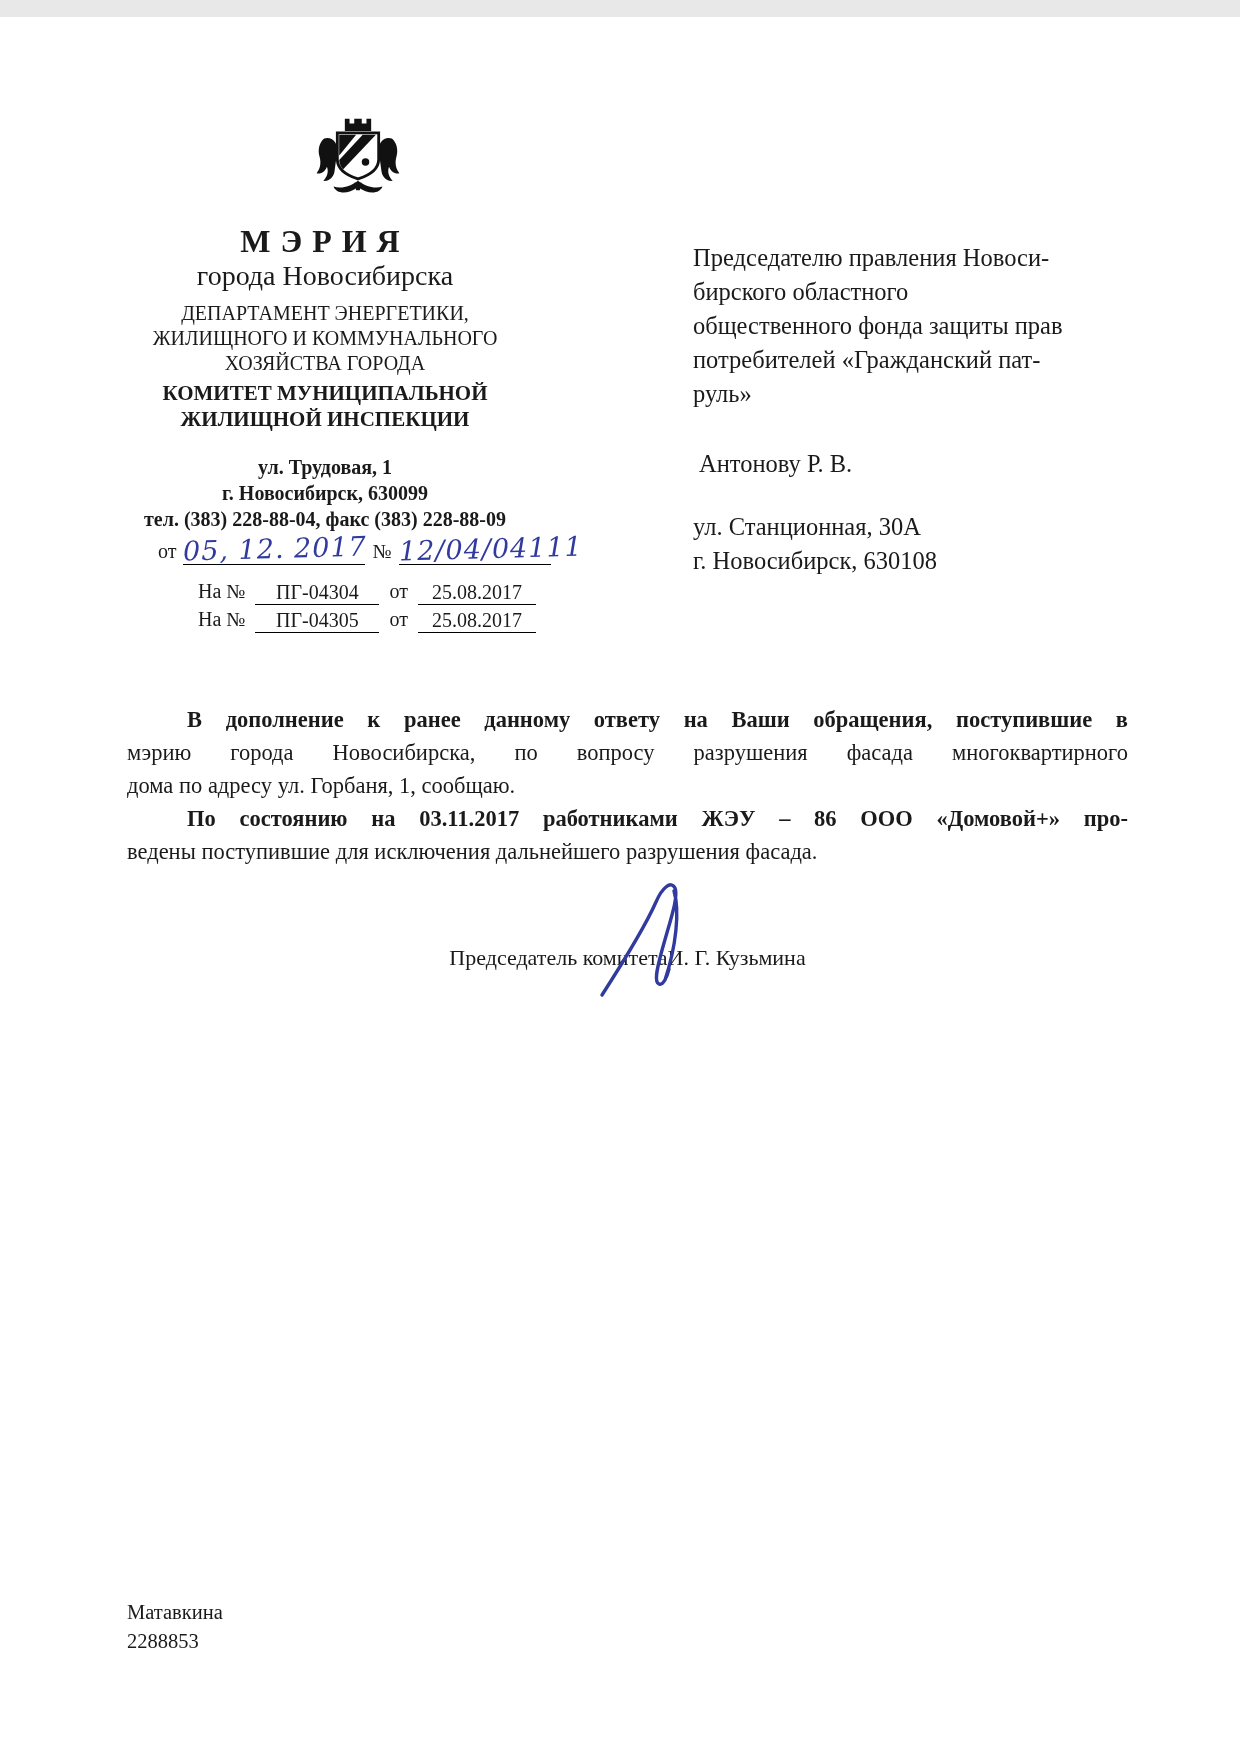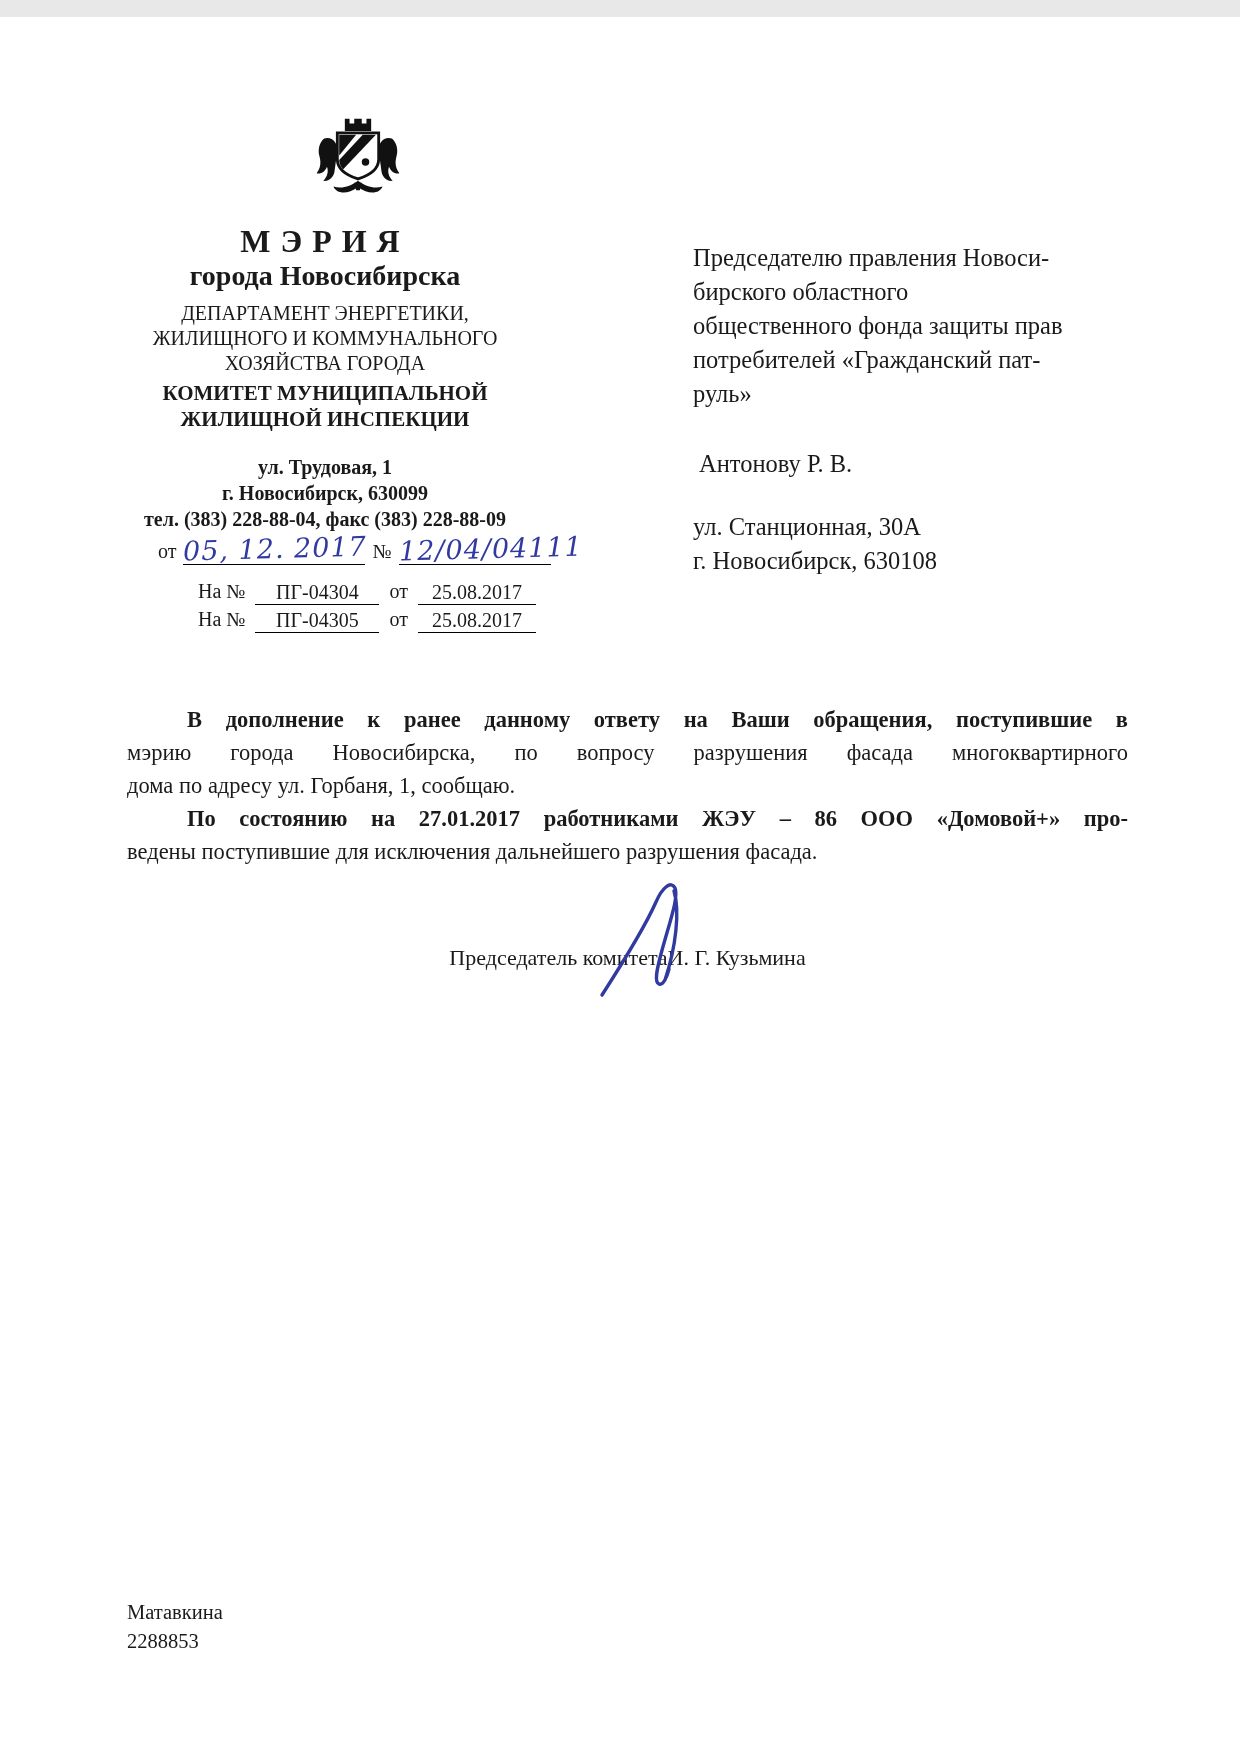--- a/index.html
+++ b/index.html
@@ -10,21 +10,21 @@
     margin:17px auto;
     font-family:"Liberation Serif", serif;
     color:#1a1a1a;
     overflow:hidden;
   }
   
   .emblem{position:absolute;left:311px;top:96px;width:94px;height:98px;}
   
   .sender-head{position:absolute;left:95px;top:206px;width:460px;text-align:center;}
   .org-title{font-size:32px;font-weight:bold;letter-spacing:10px;line-height:36px;}
-  .org-sub{font-size:28px;font-weight:bold;line-height:30px;margin-top:2px;}
+  .org-sub{font-size:28px;font-weight:normal;line-height:30px;margin-top:2px;}
   .dept{font-size:20px;line-height:25px;margin-top:10px;}
   .committee{font-size:21px;font-weight:bold;line-height:26px;margin-top:4px;}
   .addr{font-size:20px;line-height:26px;margin-top:22px;font-weight:bold;}
   
   .from-line{
     position:absolute;left:158px;top:508px;width:440px;height:40px;
     display:flex;align-items:flex-end;gap:7px;font-size:20px;
   }
   .field{border-bottom:1.6px solid #000;}
   .date-field{width:182px;text-align:center;}
@@ -134,21 +134,21 @@
     <div class="r-addr">
       <div>ул. Станционная, 30А</div>
       <div>г. Новосибирск, 630108</div>
     </div>
   </div>
 
   <div class="body-text">
     <div class="bline just indent">В дополнение к ранее данному ответу на Ваши обращения, поступившие в</div>
     <div class="bline just">мэрию города Новосибирска, по вопросу разрушения фасада многоквартирного</div>
     <div class="bline">дома по адресу ул. Горбаня, 1, сообщаю.</div>
-    <div class="bline just indent">По состоянию на 27.01.2017 работниками ЖЭУ – 86 ООО «Домовой+»  про-</div>
+    <div class="bline just indent">По состоянию на 03.11.2017 работниками ЖЭУ – 86 ООО «Домовой+»  про-</div>
     <div class="bline">ведены поступившие для исключения дальнейшего разрушения фасада.</div>
   </div>
 
   <div class="sign-row">
     <span>Председатель комитета</span>
     <span>И. Г. Кузьмина</span>
   </div>
 
   <svg class="signature" viewBox="0 0 115 128" aria-hidden="true">
     <path d="M10 124 C 28 96 52 58 64 31 C 70 17 79 9 83 17 C 87 26 77 53 69 83 C 65 98 62 111 67 113 C 71 115 75 106 77 98

